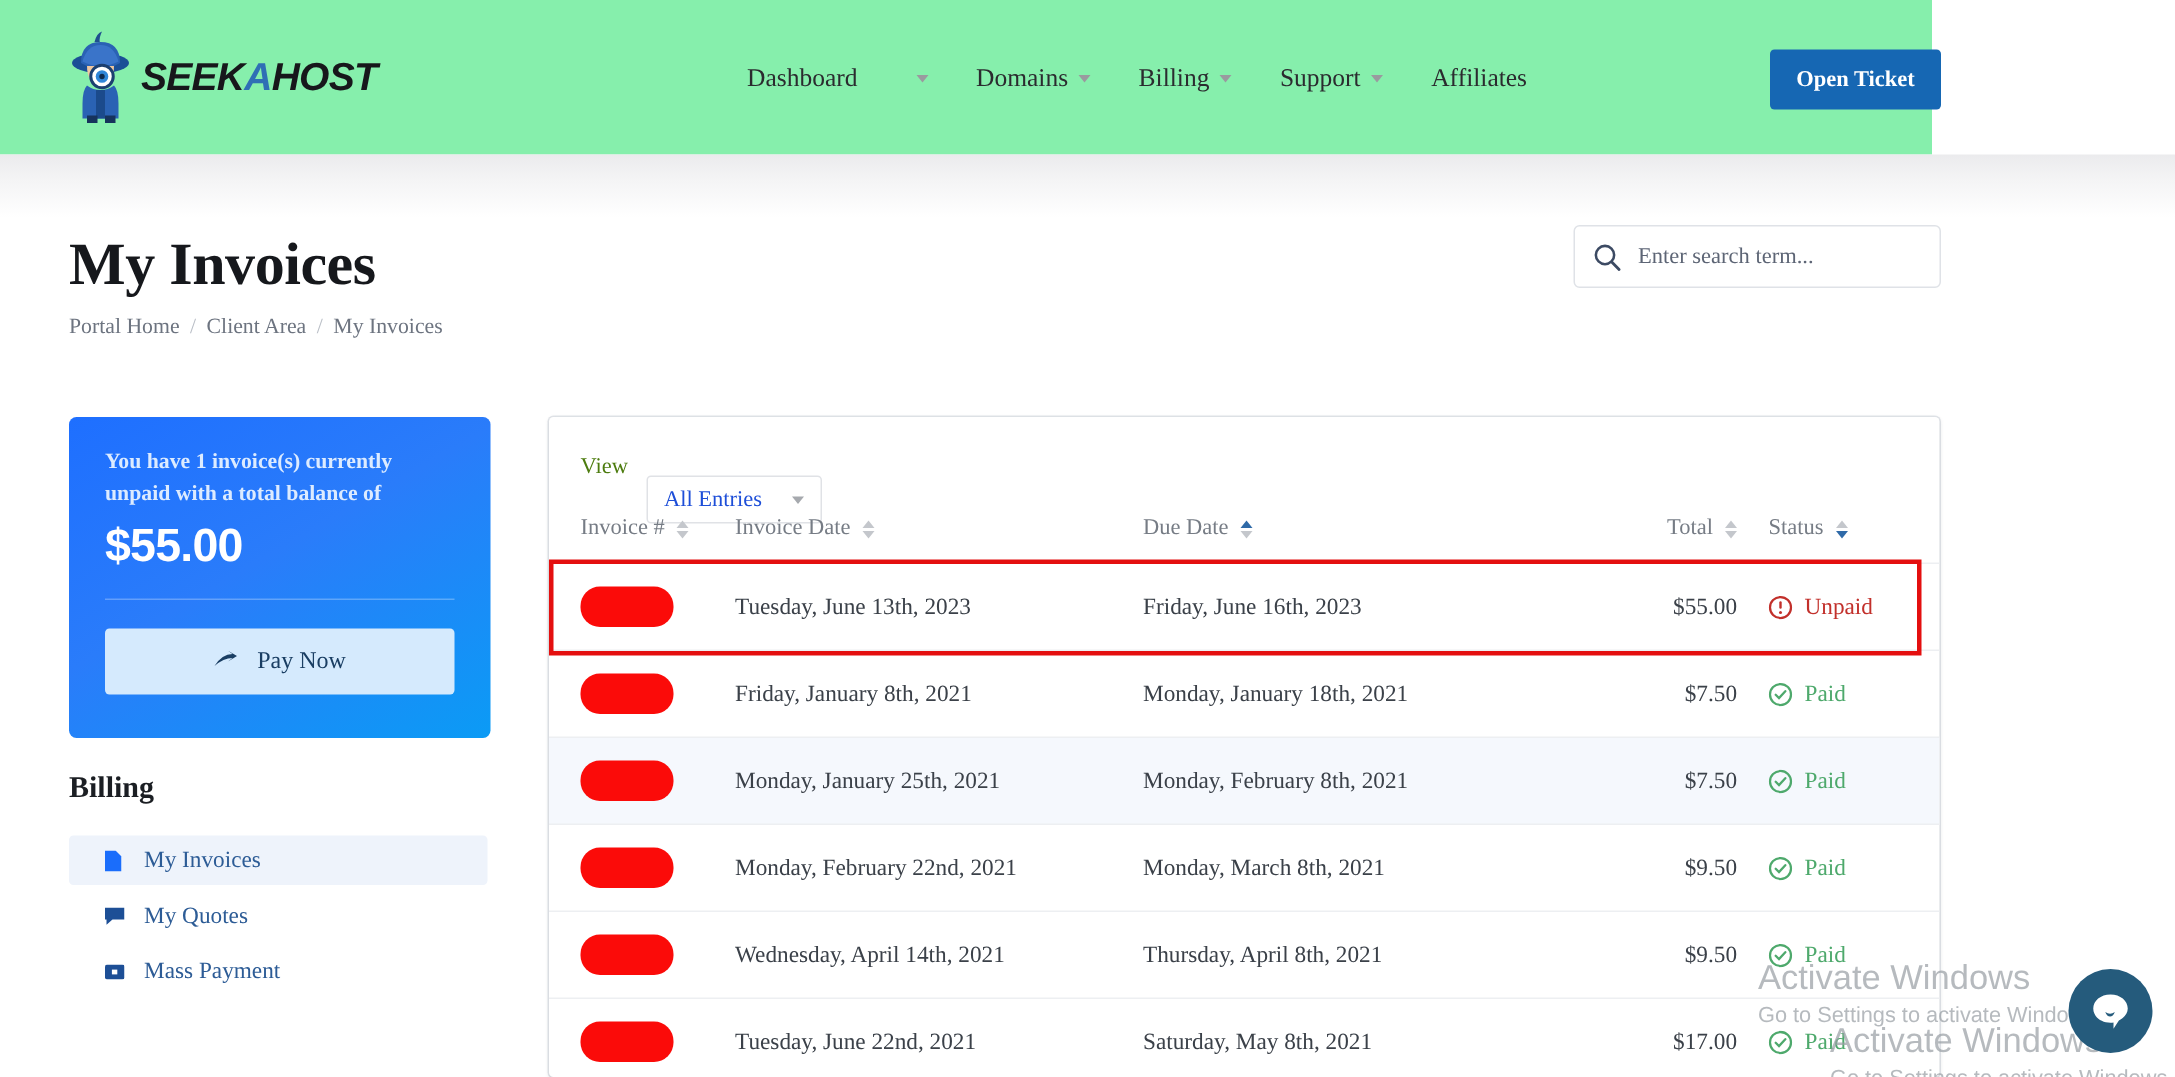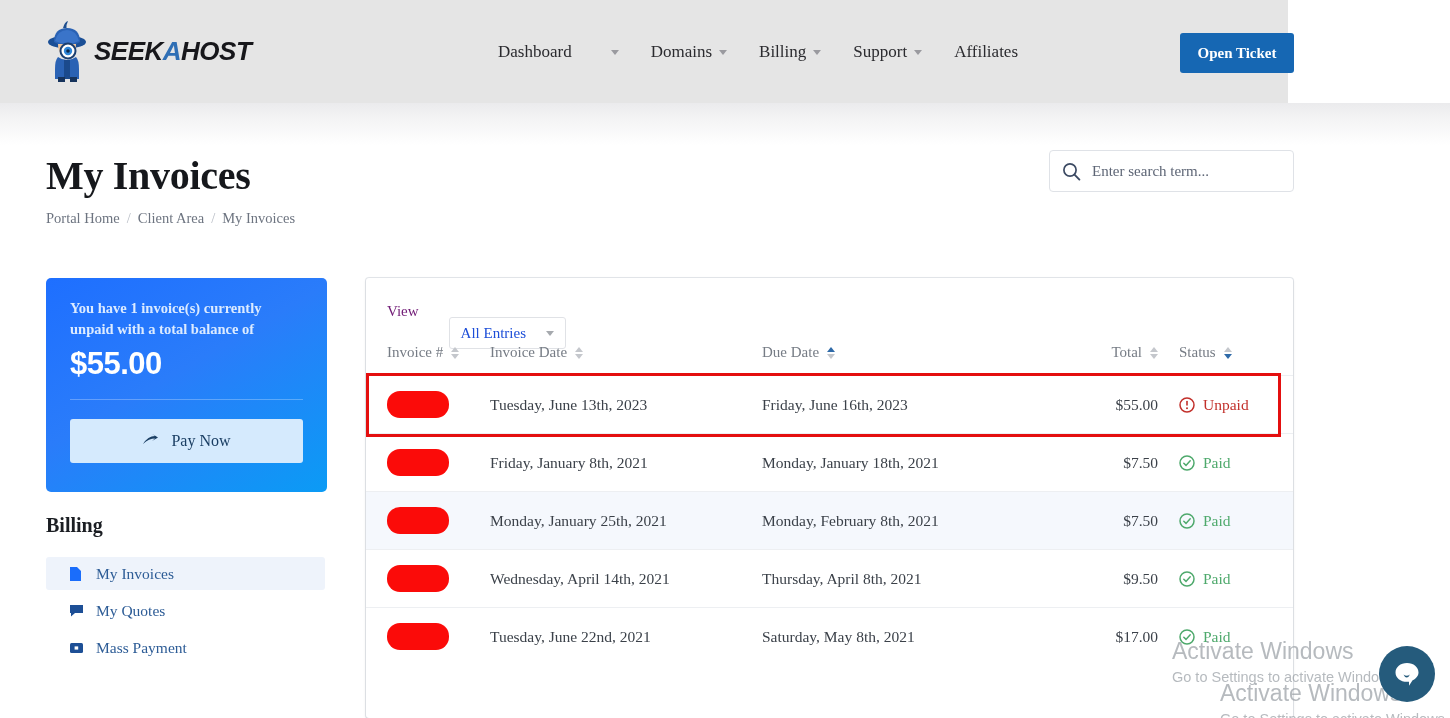--- a/index.html
+++ b/index.html
@@ -7,21 +7,21 @@
     width: 1450px; height: 718px;
     overflow: hidden;
     font-family: "Liberation Serif", serif;
     background: #ffffff;
   }
 
   
   .topbar {
     position: absolute; top: 0; left: 0;
     width: 1288px; height: 103px;
-    background: #e5e5e5;
+    background: #86efac;
     display: flex; align-items: center;
   }
   .brand { position: absolute; left: 46px; top: 20px; display: flex; align-items: center; }
   .logo-mark { width: 46px; height: 62px; position: relative; }
   .logo-text {
     font-family: "Liberation Sans", sans-serif;
     font-style: italic; font-weight: bold;
     font-size: 26px; letter-spacing: -0.5px;
     color: #17171b; margin-left: 2px; line-height: 62px;
   }
@@ -137,21 +137,21 @@
     position: absolute; left: 366px; top: 278px;
     width: 927px; height: 440px;
     background: #fff;
     box-shadow: 0 1px 3px rgba(22,28,45,0.13), 0 0 0 1px rgba(226,229,234,0.9);
     border-radius: 3px; overflow: hidden;
   }
   .view-row {
     height: 50px; display: flex; align-items: center;
     padding: 0 0 0 21px; margin-top: 8px;
   }
-  .view-label { font-size: 15px; color: #701a75; margin-right: 30px; }
+  .view-label { font-size: 15px; color: #4d7c0f; margin-right: 12px; }
   .view-select {
     height: 32px; min-width: 100px;
     border: 1px solid #e0e2e6; border-radius: 3px;
     background: #fff; display: flex; align-items: center;
     padding: 0 11px; gap: 20px; cursor: pointer;
     font-size: 15px; color: #1d4ed8; margin-top: 44px;
   }
   .sel-caret {
     width: 0; height: 0;
     border-left: 4px solid transparent; border-right: 4px solid transparent;
@@ -454,20 +454,37 @@
               <path d="M4.8 8.2 l2.2 2.2 l4.2 -4.6" fill="none" stroke="#4ea96c" stroke-width="1.5" stroke-linecap="round"></path>
             </svg>
             <span>Paid</span>
           </span>
         </td>
       </tr>
       <tr>
         <td class="c-num">
             <span class="blob"></span>
           </td>
+        <td class="c-inv">Monday, February 22nd, 2021</td>
+        <td class="c-due">Monday, March 8th, 2021</td>
+        <td class="c-tot">$9.50</td>
+        <td class="c-sta">
+          <span class="status paid">
+            <svg width="16" height="16" viewBox="0 0 16 16">
+              <circle cx="8" cy="8" r="7" fill="none" stroke="#4ea96c" stroke-width="1.5"></circle>
+              <path d="M4.8 8.2 l2.2 2.2 l4.2 -4.6" fill="none" stroke="#4ea96c" stroke-width="1.5" stroke-linecap="round"></path>
+            </svg>
+            <span>Paid</span>
+          </span>
+        </td>
+      </tr>
+      <tr>
+        <td class="c-num">
+            <span class="blob"></span>
+          </td>
         <td class="c-inv">Wednesday, April 14th, 2021</td>
         <td class="c-due">Thursday, April 8th, 2021</td>
         <td class="c-tot">$9.50</td>
         <td class="c-sta">
           <span class="status paid">
             <svg width="16" height="16" viewBox="0 0 16 16">
               <circle cx="8" cy="8" r="7" fill="none" stroke="#4ea96c" stroke-width="1.5"></circle>
               <path d="M4.8 8.2 l2.2 2.2 l4.2 -4.6" fill="none" stroke="#4ea96c" stroke-width="1.5" stroke-linecap="round"></path>
             </svg>
             <span>Paid</span>

